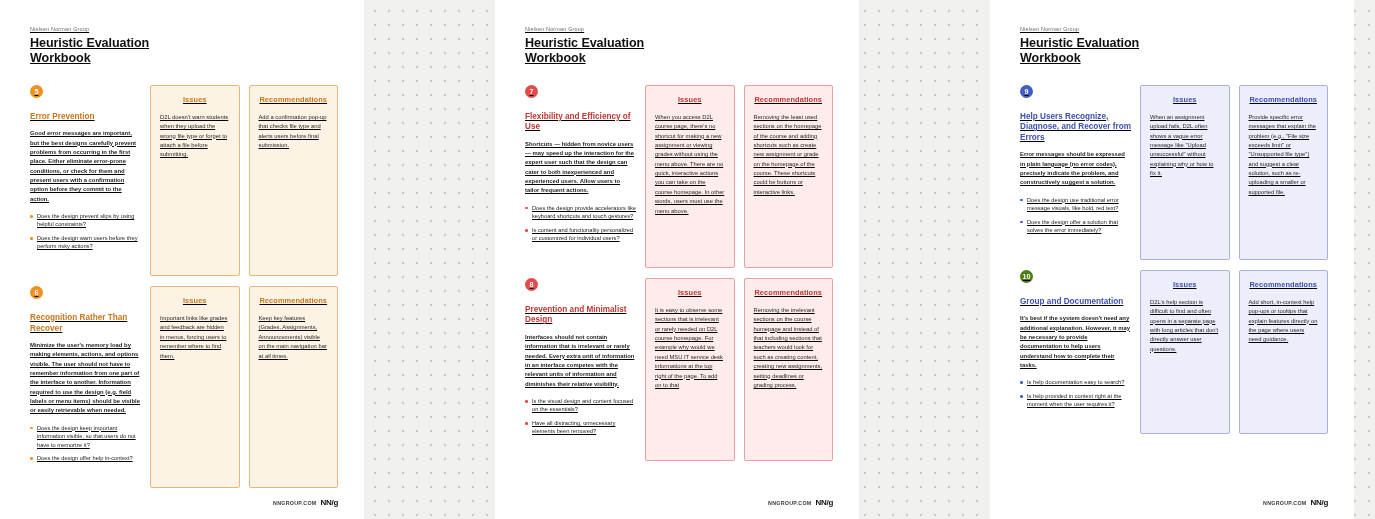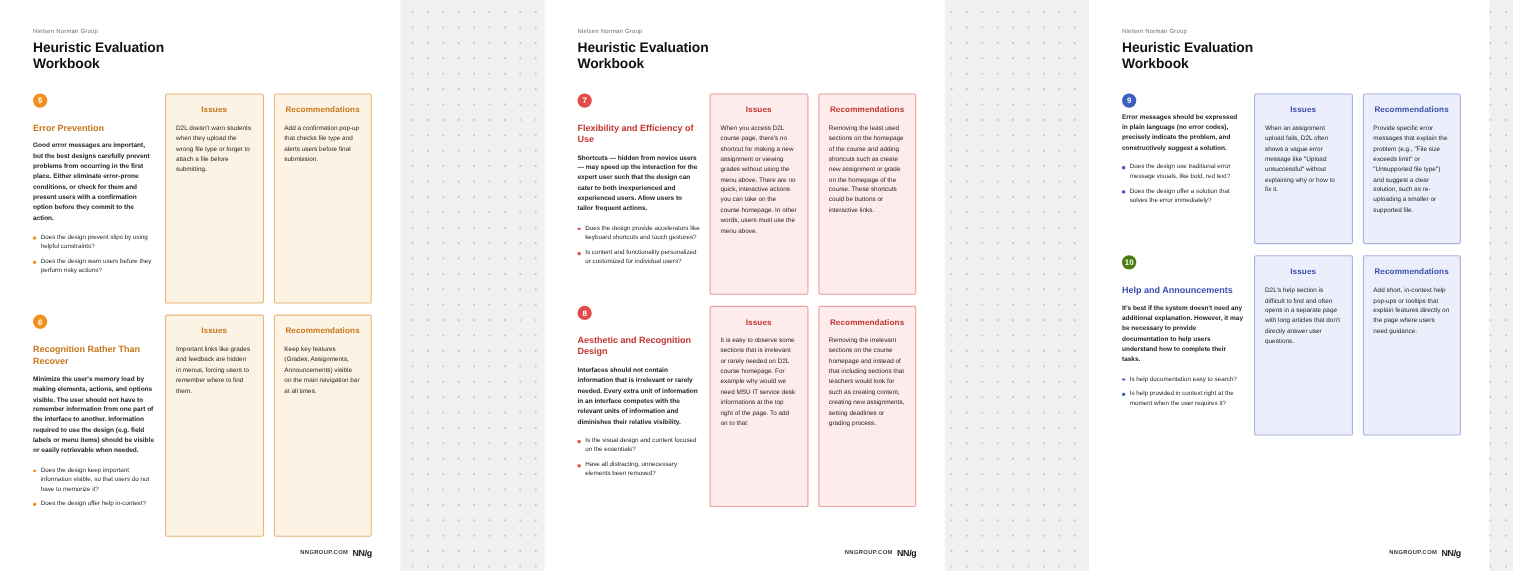--- a/index.html
+++ b/index.html
@@ -20,20 +20,21 @@
   .pages{
     position:relative;
     display:flex;
     gap:0;
     height:519px;
   }
   .page{
     position:relative;
     background:#ffffff;
     box-sizing:border-box;
+    text-decoration:underline;
   }
   .page.p1{width:364px;height:519px;padding:26px 26px 10px 30px;}
   .page.p2{width:364px;height:519px;padding:26px 26px 10px 30px;margin-left:131px;}
   .page.p3{width:364px;height:519px;padding:26px 26px 10px 30px;margin-left:131px;}
 
   .brandline{font-size:5.4px;color:#6b6b6b;letter-spacing:.2px;margin:0 0 4px 0;}
   .wbtitle{font-size:12.6px;font-weight:bold;color:#111;line-height:1.22;margin:0 0 0 0;letter-spacing:-.1px;}
 
   .content{display:flex;gap:9px;margin-top:18px;}
   .leftcol{width:111px;flex:0 0 111px;}
@@ -158,21 +159,21 @@
         <div class="card" style="border-color:#e9a0a0;background:#fdeceb">
           <h4 style="color:#c1352f">Recommendations</h4>
           <p>Removing the least used sections on the homepage of the course and adding shortcuts such as create new assignment or grade on the homepage of the course. These shortcuts could be buttons or interactive links.</p>
         </div>
       </div>
     </div>
 
     <div class="content" style="margin-top:10px;">
       <div class="leftcol section">
         <div class="badge" style="background:#e34b4b">8</div>
-        <div class="h" style="color:#c1352f">Aesthetic and Recognition Design</div>
+        <div class="h" style="color:#c1352f">Prevention and Minimalist Design</div>
         <div class="body">Interfaces should not contain information that is irrelevant or rarely needed. Every extra unit of information in an interface competes with the relevant units of information and diminishes their relative visibility.</div>
         <ul class="checks">
           <li style="--c: #e34b4b;">Is the visual design and content focused on the essentials?</li>
           <li style="--c: #e34b4b;">Have all distracting, unnecessary elements been removed?</li>
         </ul>
       </div>
       <div class="cards">
         <div class="card" style="border-color:#e9a0a0;background:#fdeceb">
           <h4 style="color:#c1352f">Issues</h4>
           <p>It is easy to observe some sections that is irrelevant or rarely needed on D2L course homepage. For example why would we need MSU IT service desk informations at the top right of the page. To add on to that</p>
@@ -190,20 +191,21 @@
     </div>
   </div>
 
   <div class="page p3">
     <div class="brandline">Nielsen Norman Group</div>
     <div class="wbtitle">Heuristic Evaluation<br>Workbook</div>
 
     <div class="content">
       <div class="leftcol section">
         <div class="badge" style="background:#3f5fc0">9</div>
+        <div class="h" style="color:#3a4fae">Help Users Recognize, Diagnose, and Recover from Errors</div>
         <div class="body">Error messages should be expressed in plain language (no error codes), precisely indicate the problem, and constructively suggest a solution.</div>
         <ul class="checks">
           <li style="--c: #3f5fc0;">Does the design use traditional error message visuals, like bold, red text?</li>
           <li style="--c: #3f5fc0;">Does the design offer a solution that solves the error immediately?</li>
         </ul>
       </div>
       <div class="cards">
         <div class="card" style="border-color:#a8b2e0;background:#eceefb">
           <h4 style="color:#3a4fae">Issues</h4>
           <p>When an assignment upload fails, D2L often shows a vague error message like "Upload unsuccessful" without explaining why or how to fix it.</p>
@@ -211,21 +213,21 @@
         <div class="card" style="border-color:#a8b2e0;background:#eceefb">
           <h4 style="color:#3a4fae">Recommendations</h4>
           <p>Provide specific error messages that explain the problem (e.g., "File size exceeds limit" or "Unsupported file type") and suggest a clear solution, such as re-uploading a smaller or supported file.</p>
         </div>
       </div>
     </div>
 
     <div class="content" style="margin-top:10px;">
       <div class="leftcol section">
         <div class="badge" style="background:#4d7c0f">10</div>
-        <div class="h" style="color:#3a4fae">Help and Announcements</div>
+        <div class="h" style="color:#3a4fae">Group and Documentation</div>
         <div class="body">It's best if the system doesn't need any additional explanation. However, it may be necessary to provide documentation to help users understand how to complete their tasks.</div>
         <ul class="checks">
           <li style="--c: #3f5fc0;">Is help documentation easy to search?</li>
           <li style="--c: #3f5fc0;">Is help provided in context right at the moment when the user requires it?</li>
         </ul>
       </div>
       <div class="cards">
         <div class="card" style="border-color:#a8b2e0;background:#eceefb">
           <h4 style="color:#3a4fae">Issues</h4>
           <p>D2L's help section is difficult to find and often opens in a separate page with long articles that don't directly answer user questions.</p>

